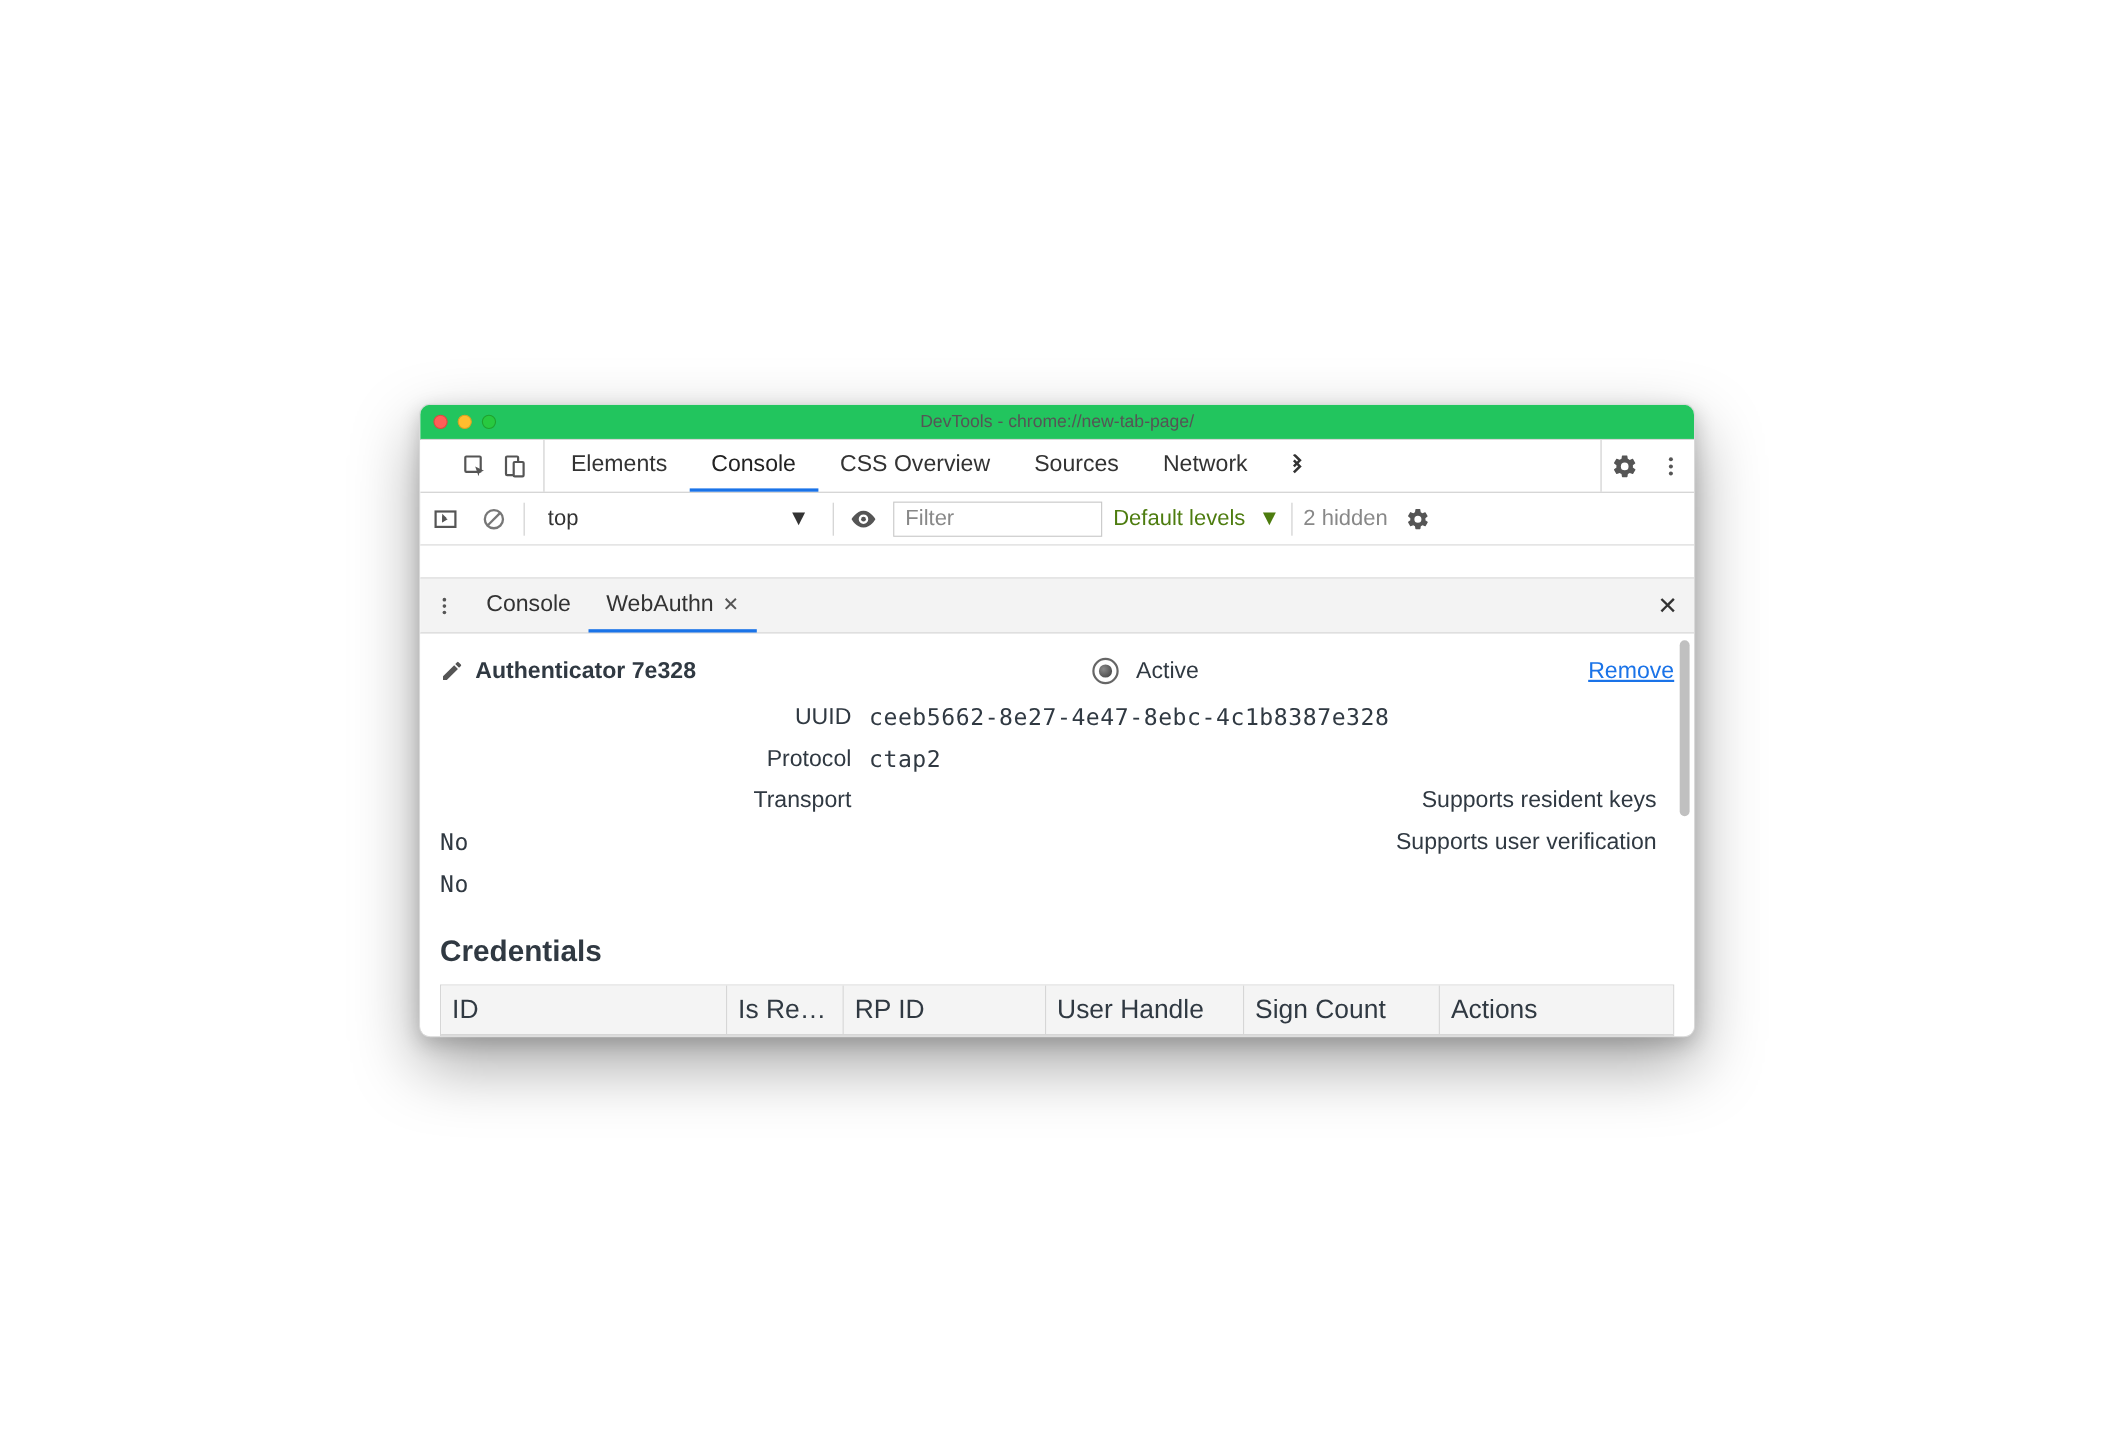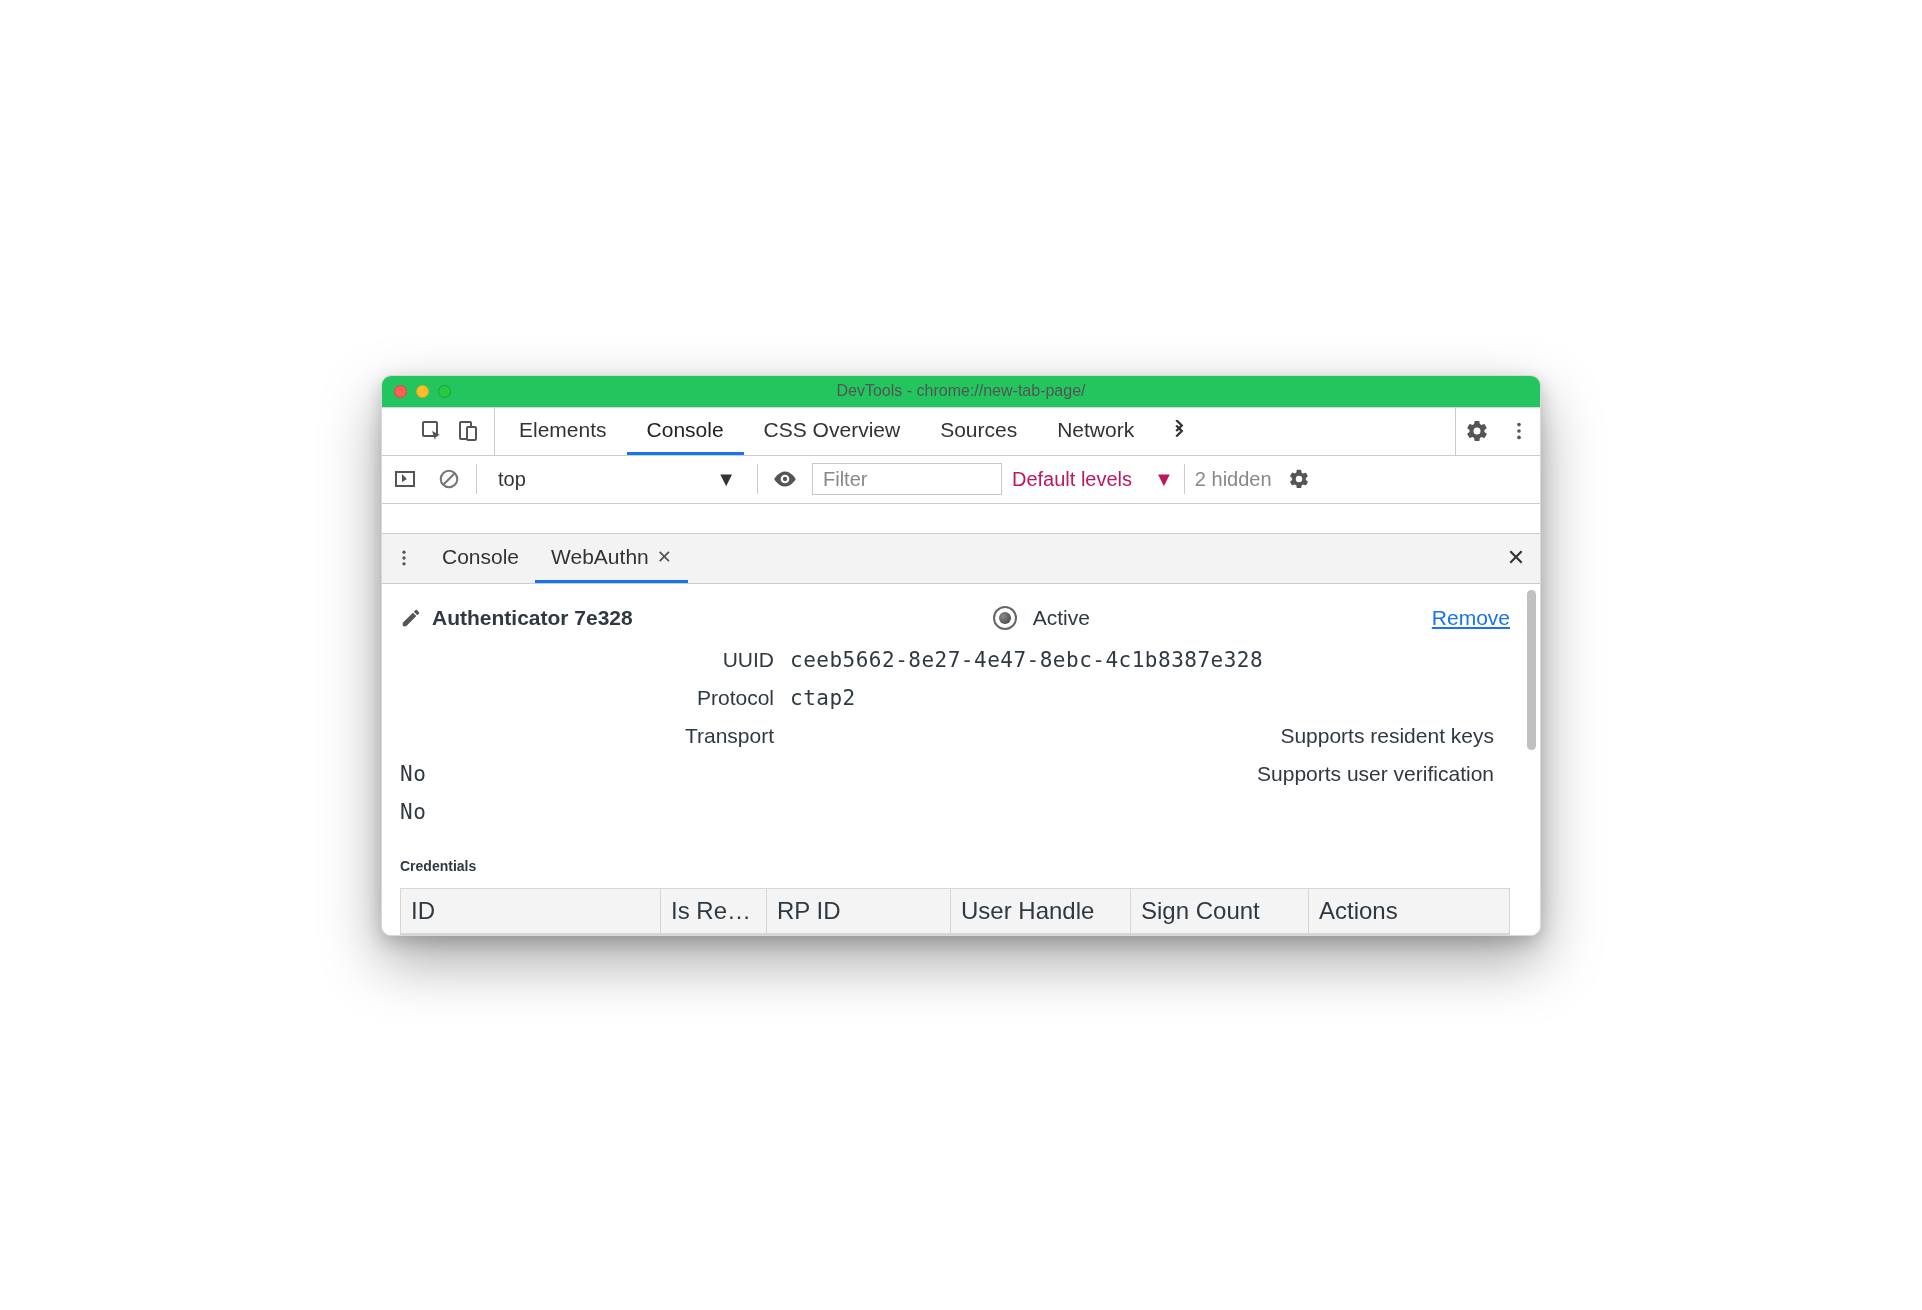--- a/index.html
+++ b/index.html
@@ -79,40 +79,40 @@
     display:flex; align-items:center; gap:12px; font-size:20px; color:#333;
     padding: 0 10px; height: 34px; width: 260px;
     border: 1px solid transparent;
     justify-content: space-between;
   }
   .filter-input {
     height: 32px; border: 1px solid #c7c7c7; font-size: 20px; padding: 0 10px;
     width: 190px; color: #333;
   }
   .filter-input::placeholder { color:#888; }
-  .levels-select { font-size:20px; color:#be185d; display:flex; align-items:center; gap:22px; }
+  .levels-select { font-size:20px; color:#4d7c0f; display:flex; align-items:center; gap:12px; }
   .hidden-count { font-size:20px; color:#888; }
   
   .blank-strip { height: 30px; border-bottom: 1px solid #ccc; background:#fff; }
   
   .drawer-tabs {
     height: 50px; background:#f3f3f3; border-bottom:1px solid #ccc;
     display:flex; align-items:stretch;
   }
   .drawer-tabs .kebab { width:44px; display:flex; align-items:center; justify-content:center; color:#555; }
   .drawer-tab {
     display:flex; align-items:center; gap:8px; padding:0 16px; font-size:21px; color:#333;
     border-bottom: 3px solid transparent; cursor:pointer;
   }
   .drawer-tab.active { border-bottom-color:#1a73e8; }
   .drawer-tab .close-x { font-size:18px; color:#555; }
   .drawer-tabs .spacer { flex:1; }
   .drawer-tabs .close-drawer { width:48px; display:flex; align-items:center; justify-content:center; color:#333; font-size:22px; }
   
-  .auth-panel { position:relative; padding: 16px 30px 0 18px; background:#fff; }
+  .auth-panel { position:relative; padding: 16px 18px 0 18px; background:#fff; }
   .auth-header {
     display:flex; align-items:center; gap:10px; font-size:21px; padding: 6px 0 18px 0;
   }
   .pencil { color:#555; }
   .auth-name { font-weight:700; color:#303942; }
   .active-wrap { display:flex; align-items:center; gap:16px; margin-left: 350px; }
   .radio-dot {
     width:24px; height:24px; border-radius:50%; border:2px solid #666;
     display:flex; align-items:center; justify-content:center; background:#fff;
   }
@@ -125,21 +125,21 @@
     margin-left:auto; color:#1a73e8; font-size:21px; text-decoration: underline;
   }
   .scrollbar {
     position:absolute; right:4px; top:6px; width:9px; height:160px; border-radius:5px; background:#c0c0c0;
   }
   
   .details { display:grid; grid-template-columns: 390px 1fr; row-gap: 14px; font-size:21px; color:#303942; padding-bottom: 26px; }
   .details .label { text-align:right; padding-right: 16px; }
   .details .val { font-family: ui-monospace, SFMono-Regular, Menlo, Consolas, monospace; letter-spacing: 0.5px; }
   
-  .cred-title { font-size:14px; font-weight:700; color:#303942; padding: 8px 0 14px 0; }
+  .cred-title { font-size:27px; font-weight:700; color:#303942; padding: 8px 0 14px 0; }
   .cred-table { border:1px solid #d6d6d6; margin-bottom: 0; }
   .cred-head { display:grid; grid-template-columns: 260px 106px 184px 180px 178px 1fr; background:#f4f4f4; border-bottom:1px solid #d6d6d6; }
   .cred-head .th { padding:8px 10px; font-size:24px; color:#303942; border-right:1px solid #d6d6d6; white-space:nowrap; overflow:hidden; text-overflow:ellipsis; }
   .cred-head .th:last-child { border-right:none; }
   .cred-empty { padding: 10px 0; text-align:center; font-size:20px; color:#303942; }
   .cred-empty .mono { font-family: ui-monospace, SFMono-Regular, Menlo, Consolas, monospace; }
   
   svg { display:block; }
 </style>
 </head>

